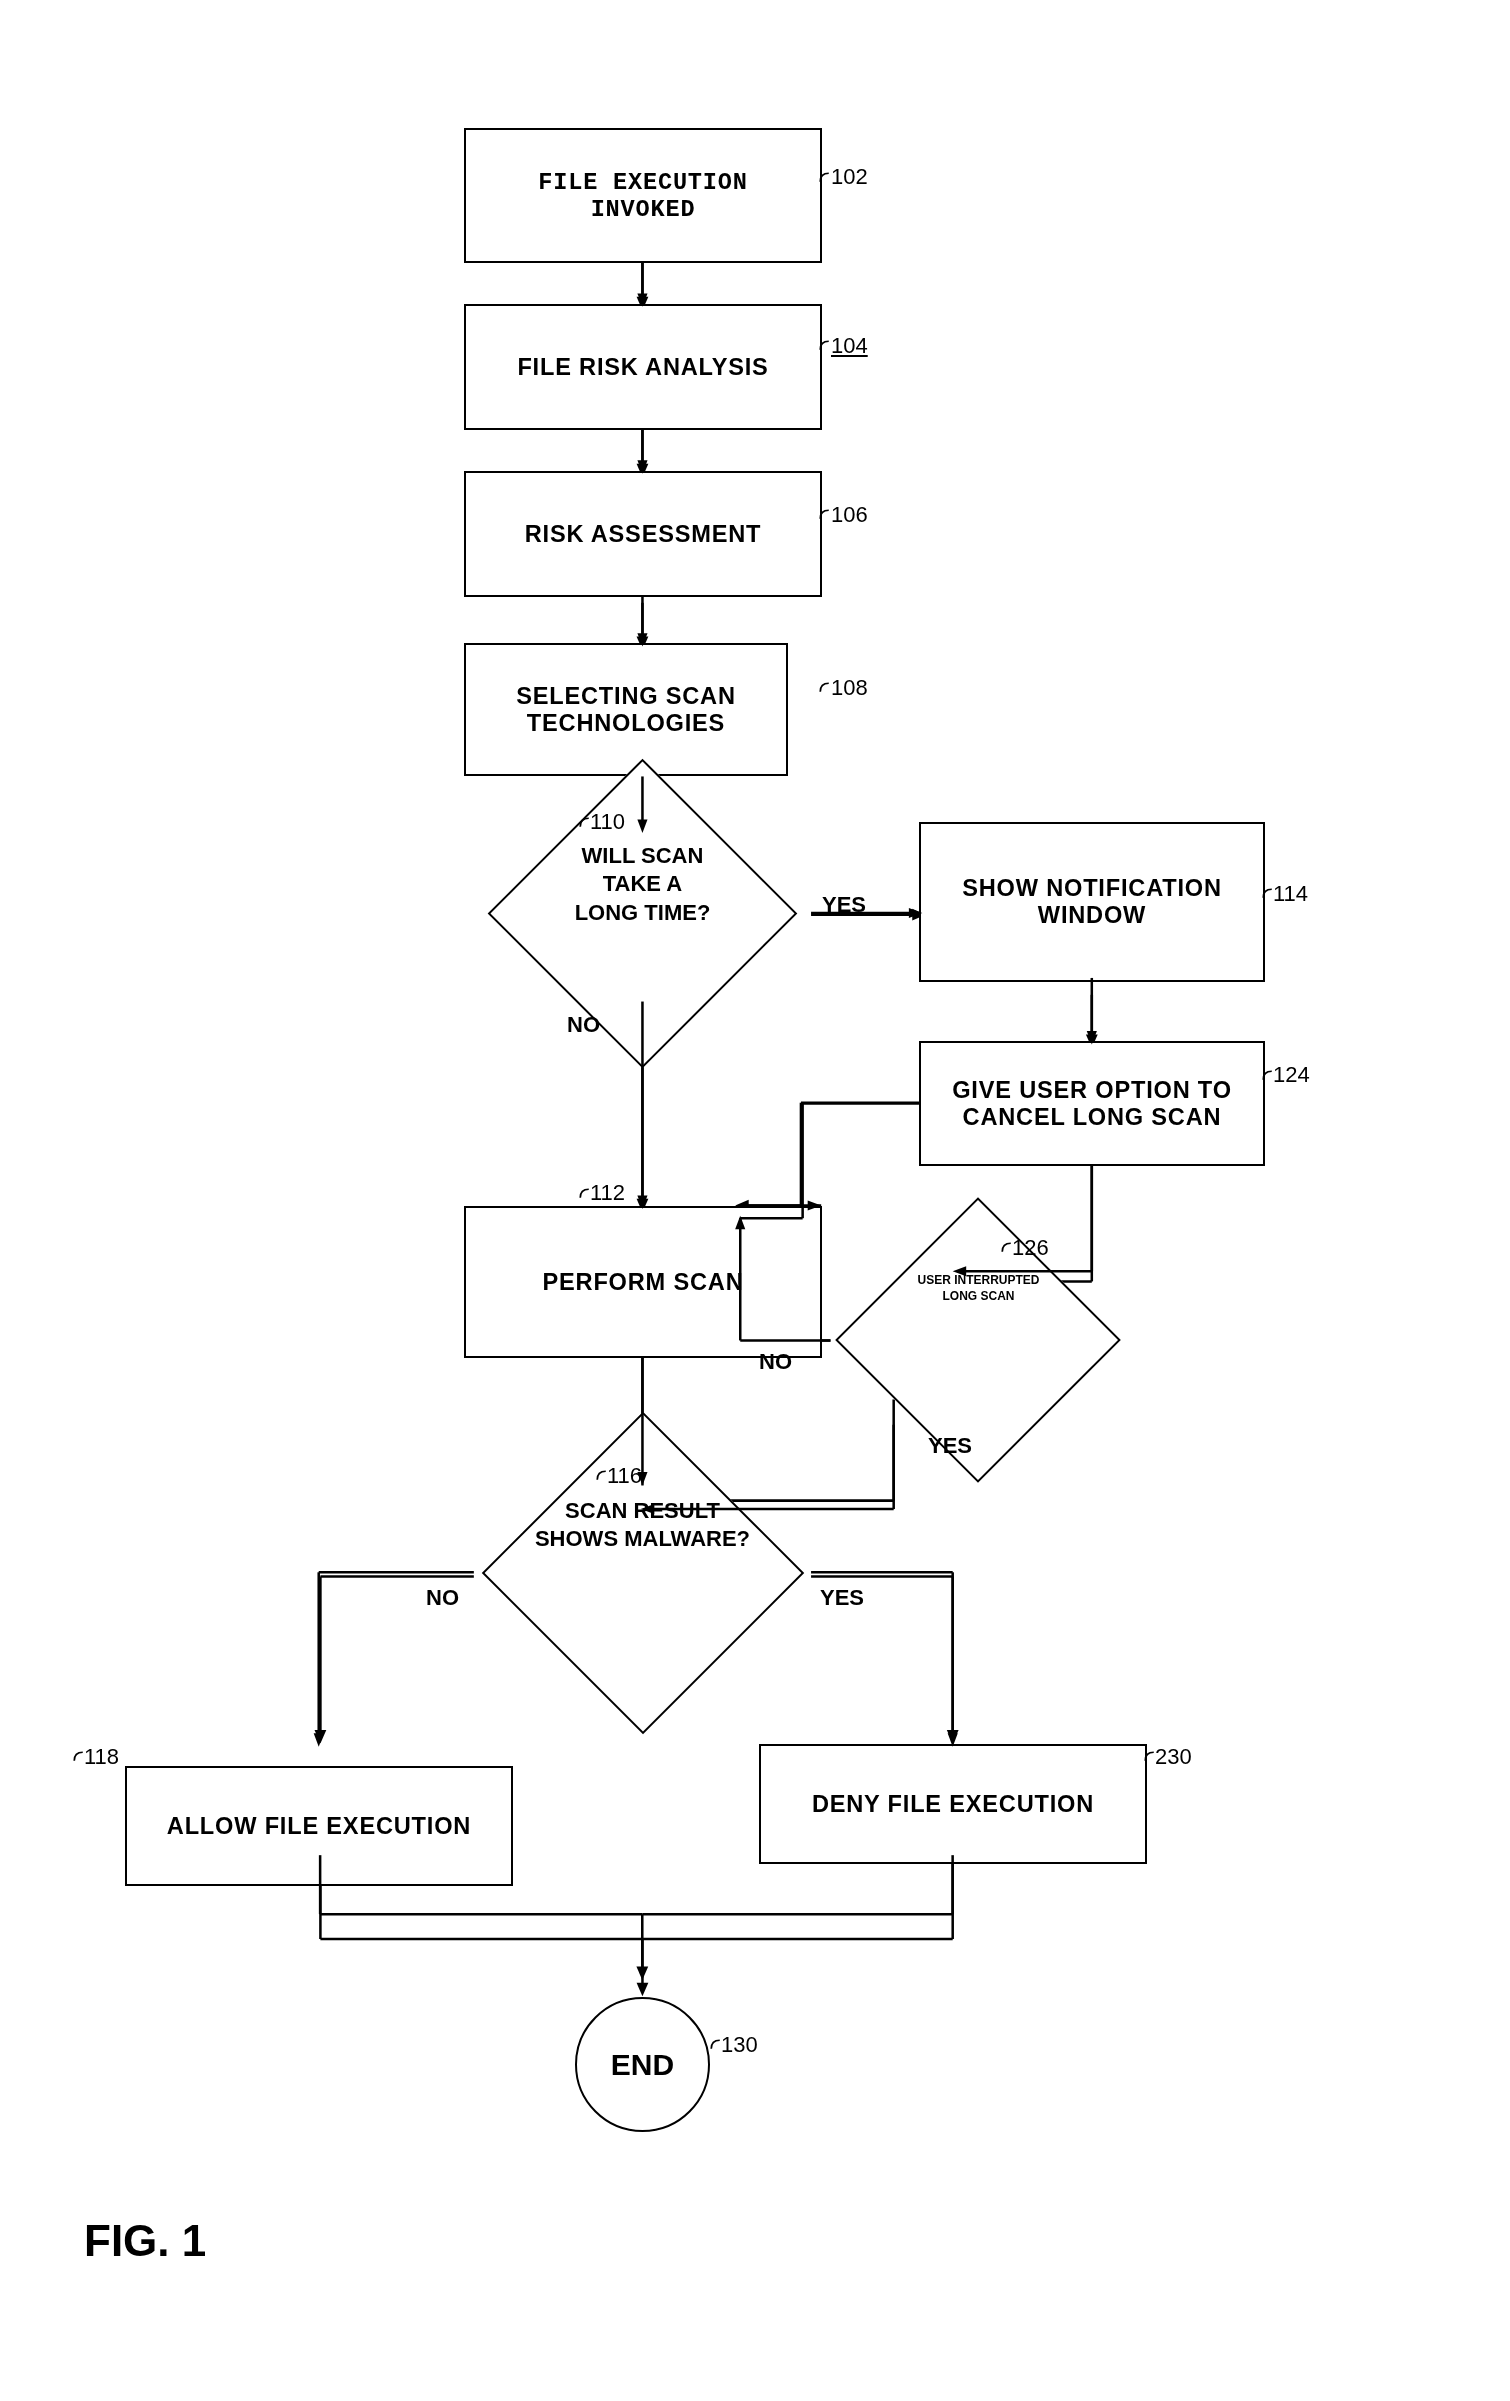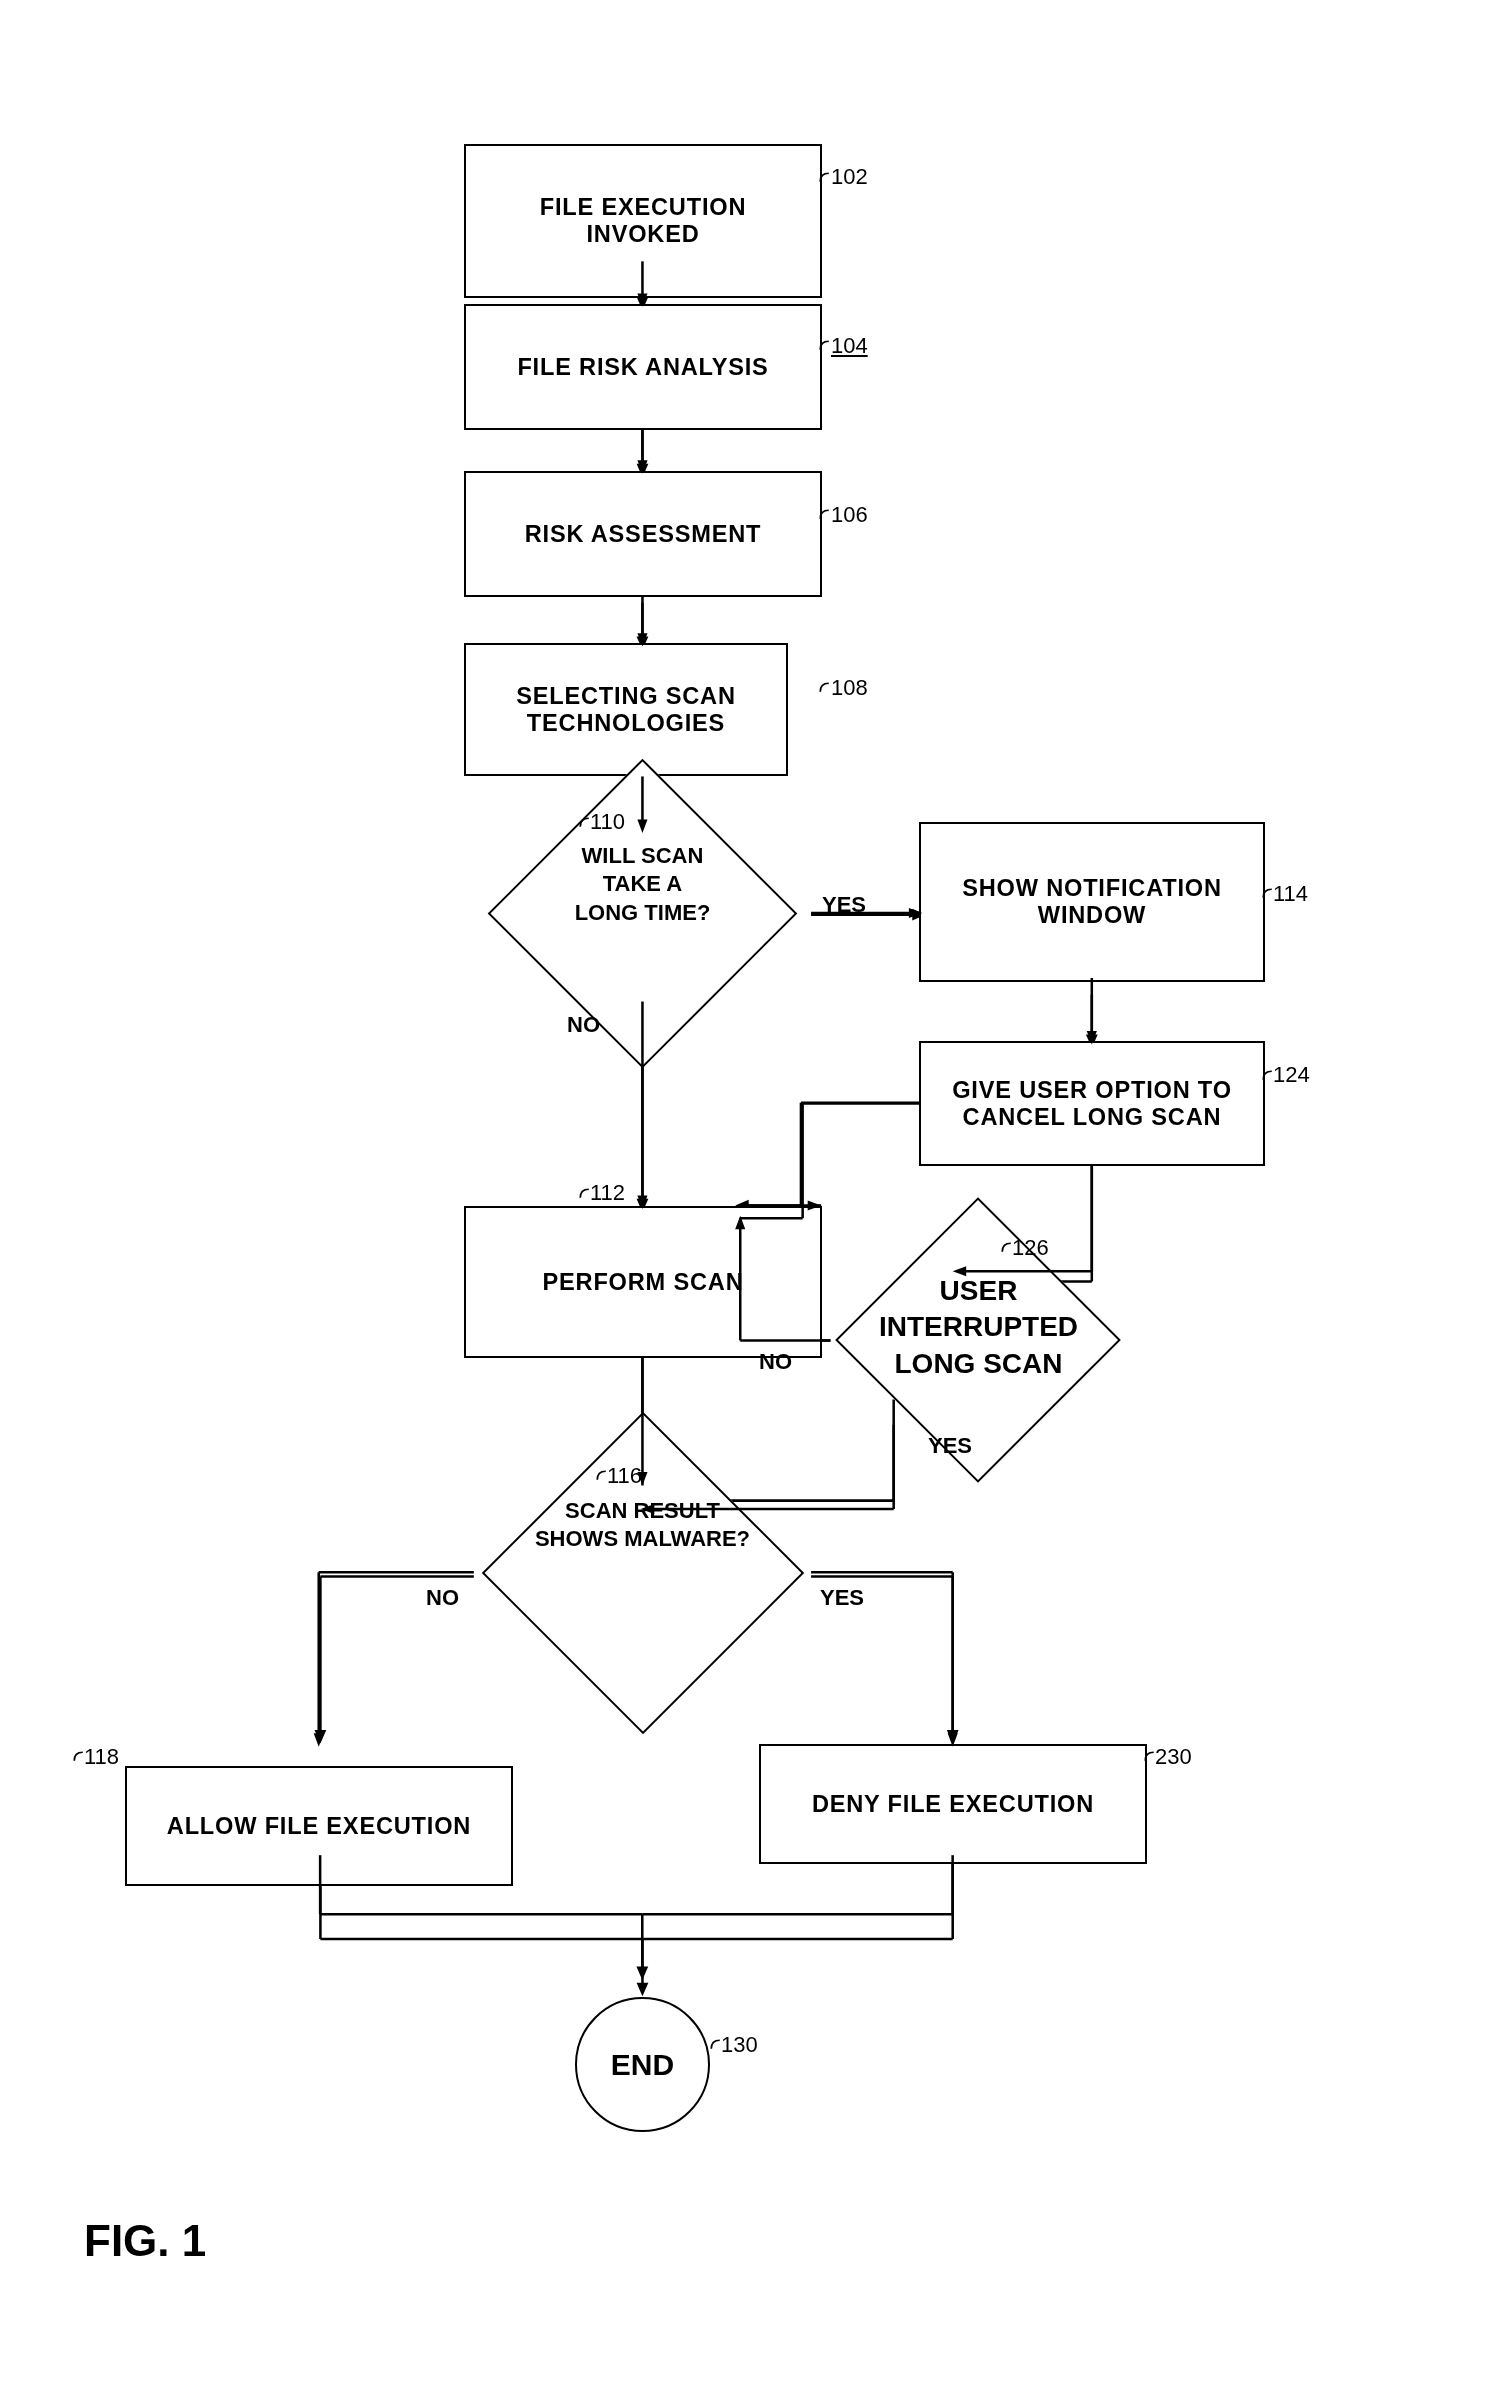--- a/index.html
+++ b/index.html
@@ -141,21 +141,21 @@
     <line x1="380" y1="2300" x2="762" y2="2300" stroke="#000" stroke-width="3"></line>
 
     <line x1="1130" y1="2210" x2="1130" y2="2300" stroke="#000" stroke-width="3"></line>
     <line x1="1130" y1="2300" x2="762" y2="2300" stroke="#000" stroke-width="3"></line>
 
     <line x1="762" y1="2300" x2="762" y2="2360" stroke="#000" stroke-width="3"></line>
     <polygon points="762,2368 755,2352 769,2352" fill="#000"></polygon>
 
   </svg>
 
-  <div class="flow-box" style="left:464px; top:144px; width:358px; height:154px;">
+  <div class="flow-box" style="left:464px; top:128px; width:358px; height:135px;font-family:Liberation Mono, monospace;">
     <span>FILE EXECUTION<br>INVOKED</span>
   </div>
 
   <span class="flow-label" style="left:831px; top:164px;">102</span>
   <svg style="position:absolute;left:816px;top:169px;width:17px;height:17px;" viewBox="0 0 20 20" width="17" height="17">
     <path d="M15,5 Q5,5 5,15" stroke="#000" stroke-width="2" fill="none"></path>
   </svg>
 
   <div class="flow-box" style="left:464px; top:304px; width:358px; height:126px;">
     <span>FILE RISK ANALYSIS</span>
@@ -217,21 +217,21 @@
     <span>PERFORM SCAN</span>
   </div>
 
   <span class="flow-label" style="left:590px; top:1180px;">112</span>
   <svg style="position:absolute;left:576px;top:1185px;width:17px;height:17px;" viewBox="0 0 20 20" width="17" height="17">
     <path d="M15,5 Q5,5 5,15" stroke="#000" stroke-width="2" fill="none"></path>
   </svg>
 
   <div class="flow-diamond" style="left:831px; top:1256px; width:295px; height:169px;">
     <div class="diamond-inner" style="width:202px; height:202px; position:absolute; top:-17px; left:46px;"></div>
-    <div class="diamond-text" style="left:38px; top:17px; width:219px; font-size:28px;">
+    <div class="diamond-text" style="left:38px; top:17px; width:219px; font-size:12px;">
       <span>USER INTERRUPTED<br>LONG SCAN</span>
     </div>
   </div>
   <span class="flow-label" style="left:1012px; top:1235px;">126</span>
   <svg style="position:absolute;left:998px;top:1239px;width:17px;height:17px;" viewBox="0 0 20 20" width="17" height="17">
     <path d="M15,5 Q5,5 5,15" stroke="#000" stroke-width="2" fill="none"></path>
   </svg>
 
   <span class="flow-label" style="left:759px; top:1349px; font-weight:bold;">NO</span>
 

